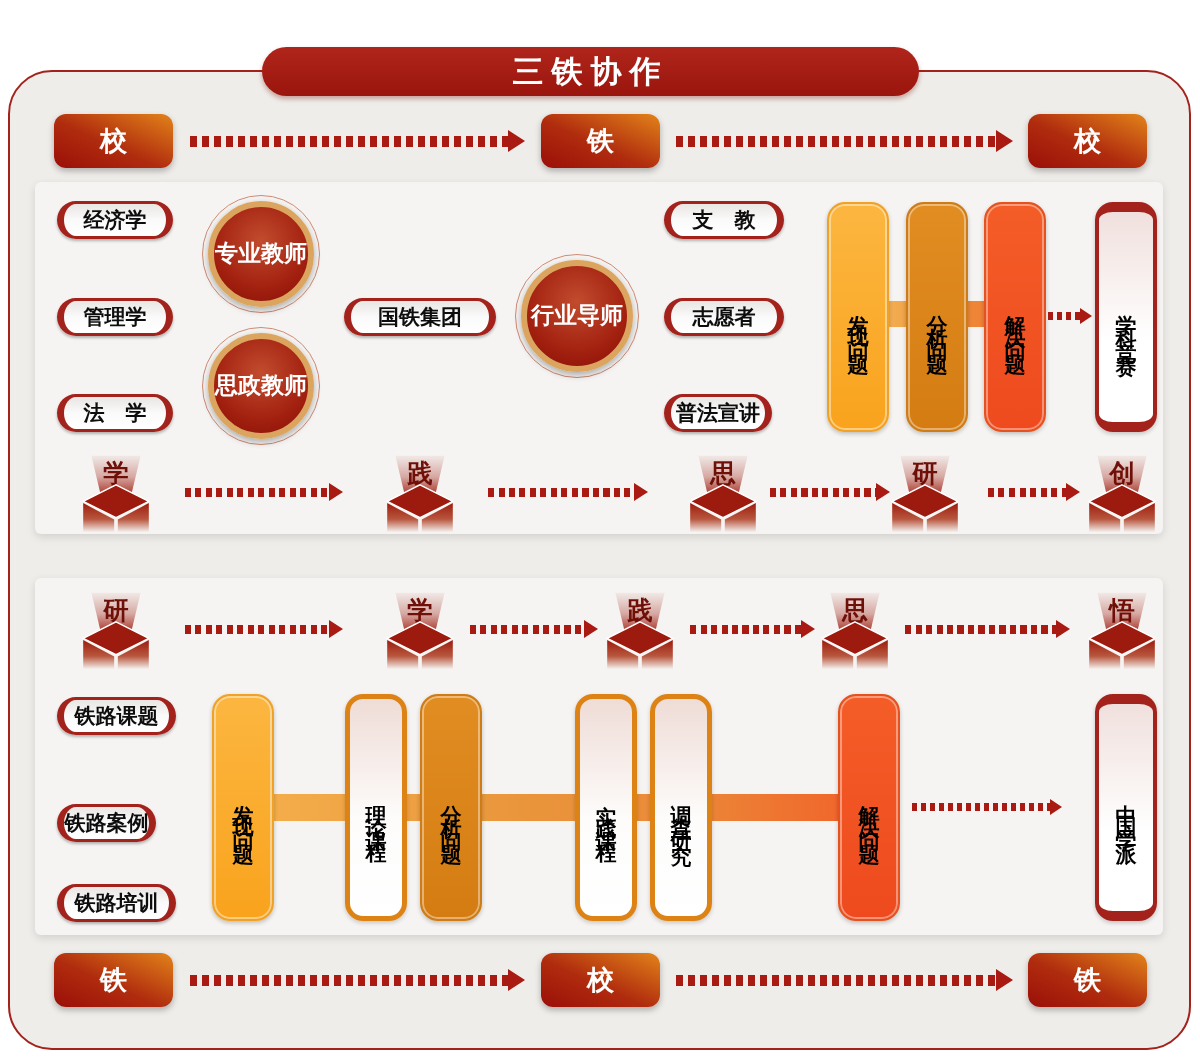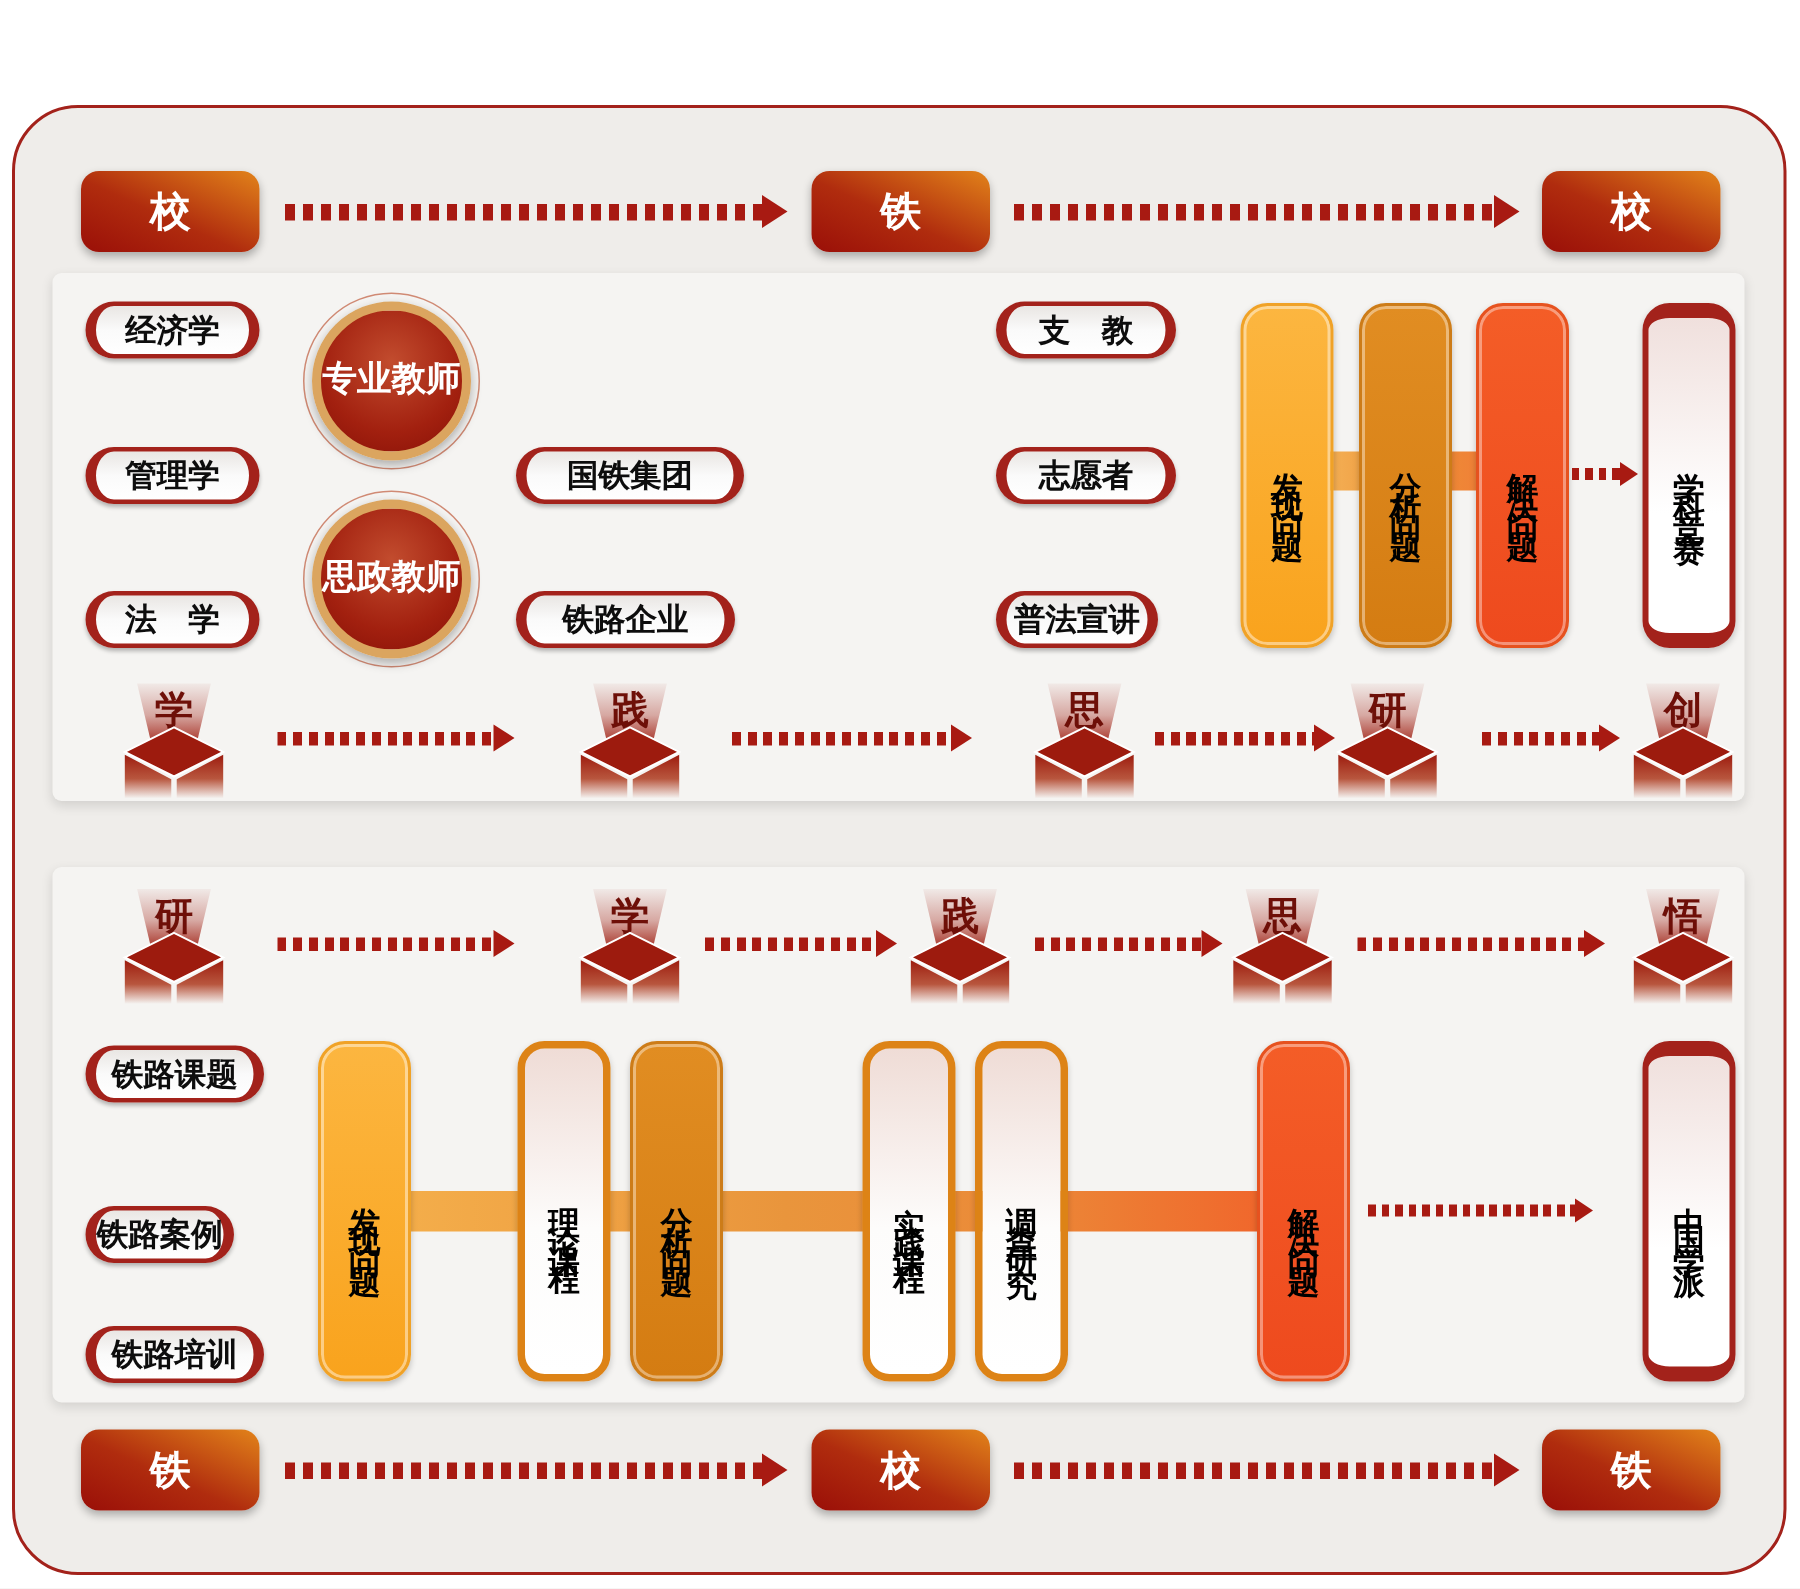--- a/index.html
+++ b/index.html
@@ -131,20 +131,21 @@
       <stop offset="0.55" stop-color="#ad3a1e" stop-opacity="0.85"></stop>
       <stop offset="1" stop-color="#ad3a1e" stop-opacity="0"></stop>
     </linearGradient>
   </defs>
 </svg>
 
 <div class="stage">
 
   <div class="frame"></div>
 
+  <div class="banner">三铁协作</div>
 
   <div class="node" style="left:54px;top:114px">校</div>
   <div class="arrow" style="left:190px;top:130px;width:335px">
     <div class="line"></div>
     <div class="head"></div>
   </div>
   <div class="node" style="left:541px;top:114px">铁</div>
   <div class="arrow" style="left:676px;top:130px;width:337px">
     <div class="line"></div>
     <div class="head"></div>
@@ -164,22 +165,27 @@
     </div>
   </div>
   <div class="circle-outer" style="left:202px;top:327px;width:118px;height:118px">
     <div class="circle-inner">
       <span>思政</span>
       <span>教师</span>
     </div>
   </div>
 
   <div class="pill" style="left:344px;top:298px;width:152px">国铁集团</div>
-  <div class="pill" style="left:344px;top:394px;width:146px">铁路企业</div>
-
+
+  <div class="circle-outer" style="left:515px;top:254px;width:124px;height:124px">
+    <div class="circle-inner">
+      <span>行业</span>
+      <span>导师</span>
+    </div>
+  </div>
 
   <div class="pill" style="left:664px;top:201px;width:120px">支　教</div>
   <div class="pill" style="left:664px;top:298px;width:120px">志愿者</div>
   <div class="pill" style="left:664px;top:394px;width:108px">普法宣讲</div>
 
   <div class="band band1" style="left:855px;top:301px;width:162px;height:26px"></div>
 
   <div class="vbar amber" style="left:827px;top:202px;height:230px">
     <span>发现问题</span>
   </div>

